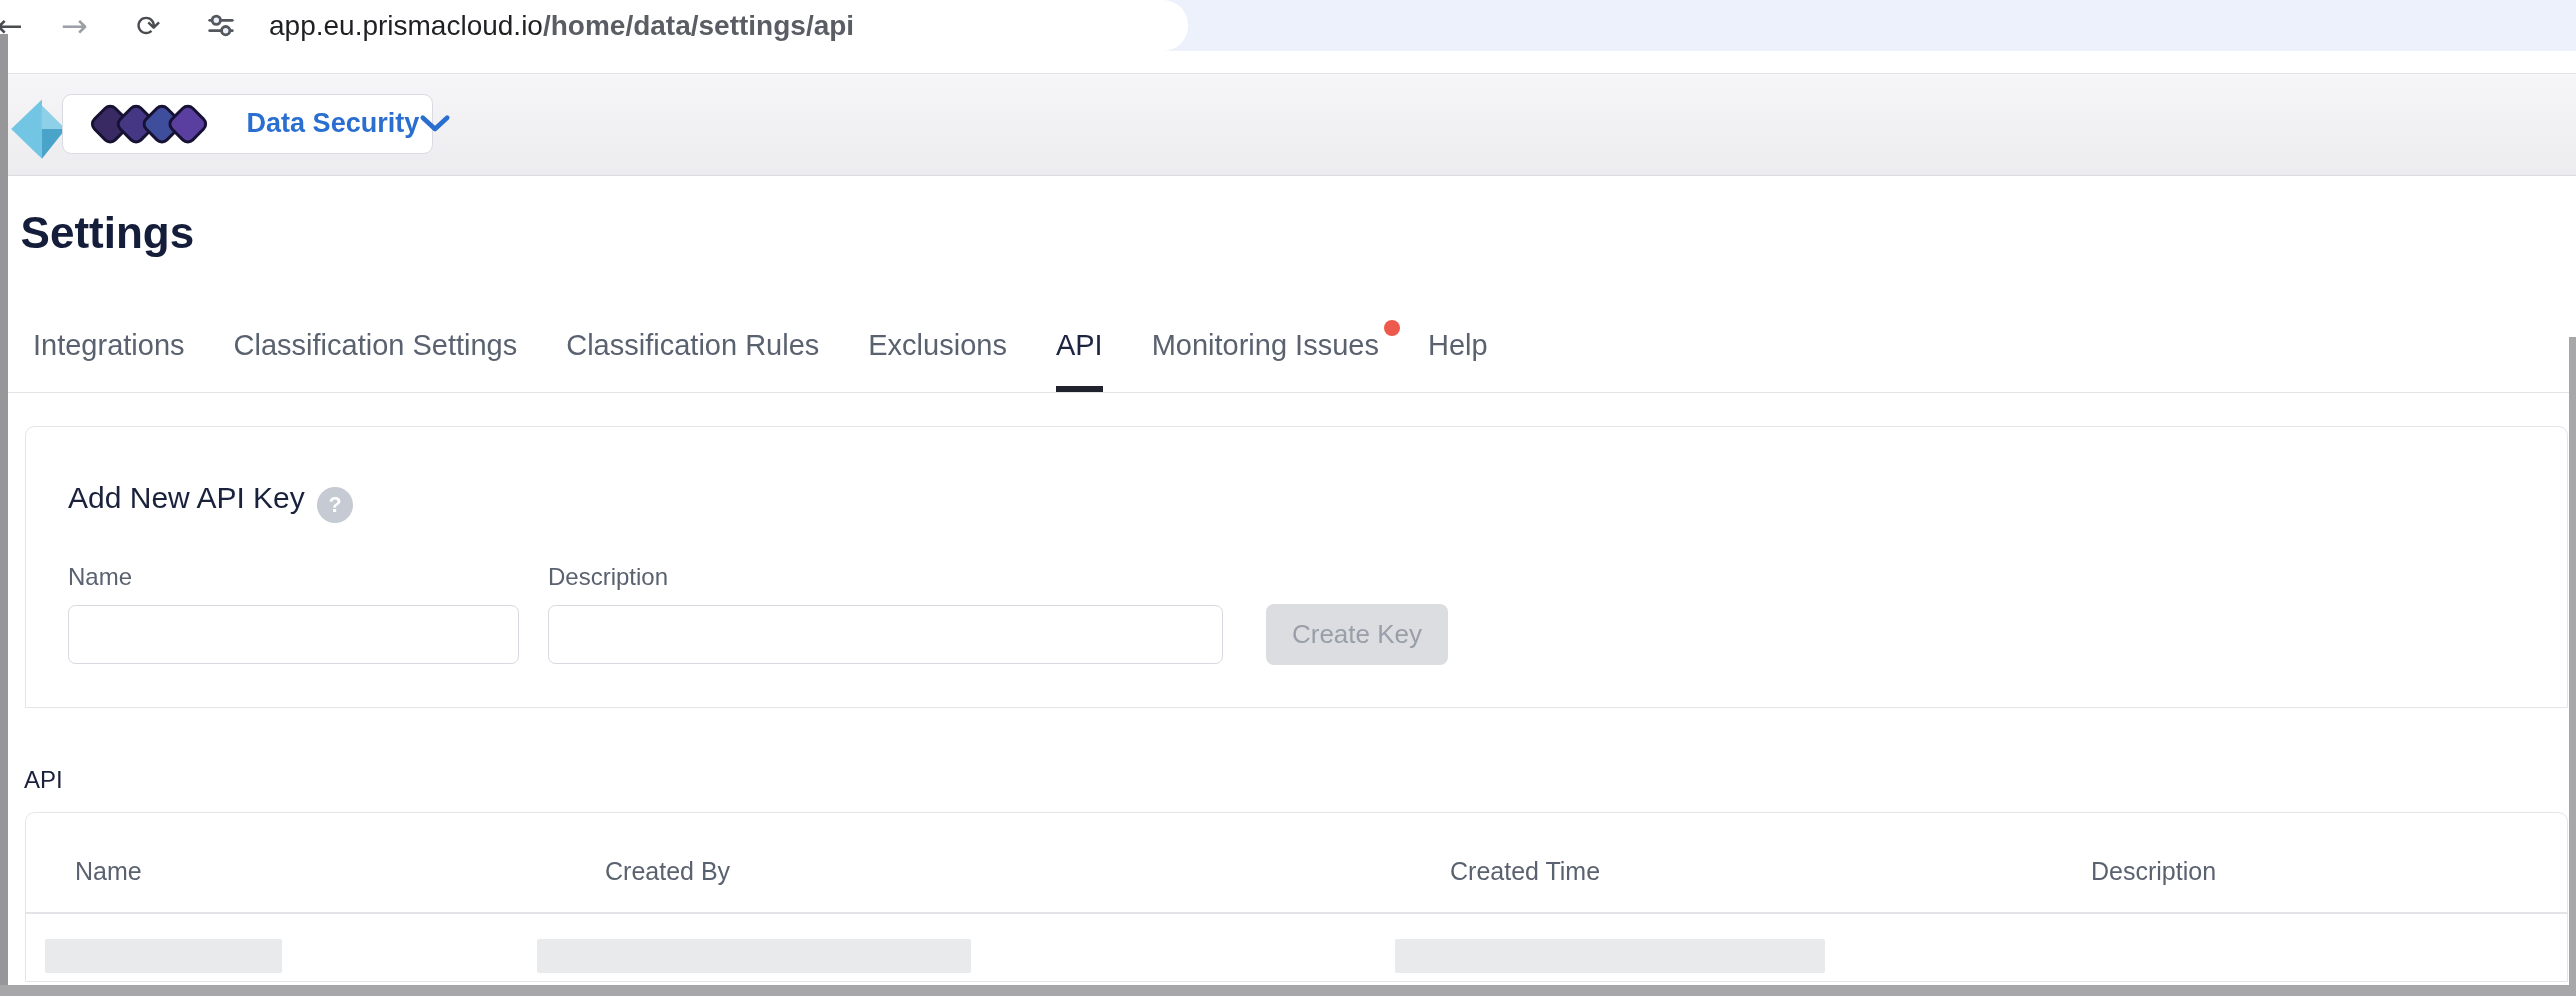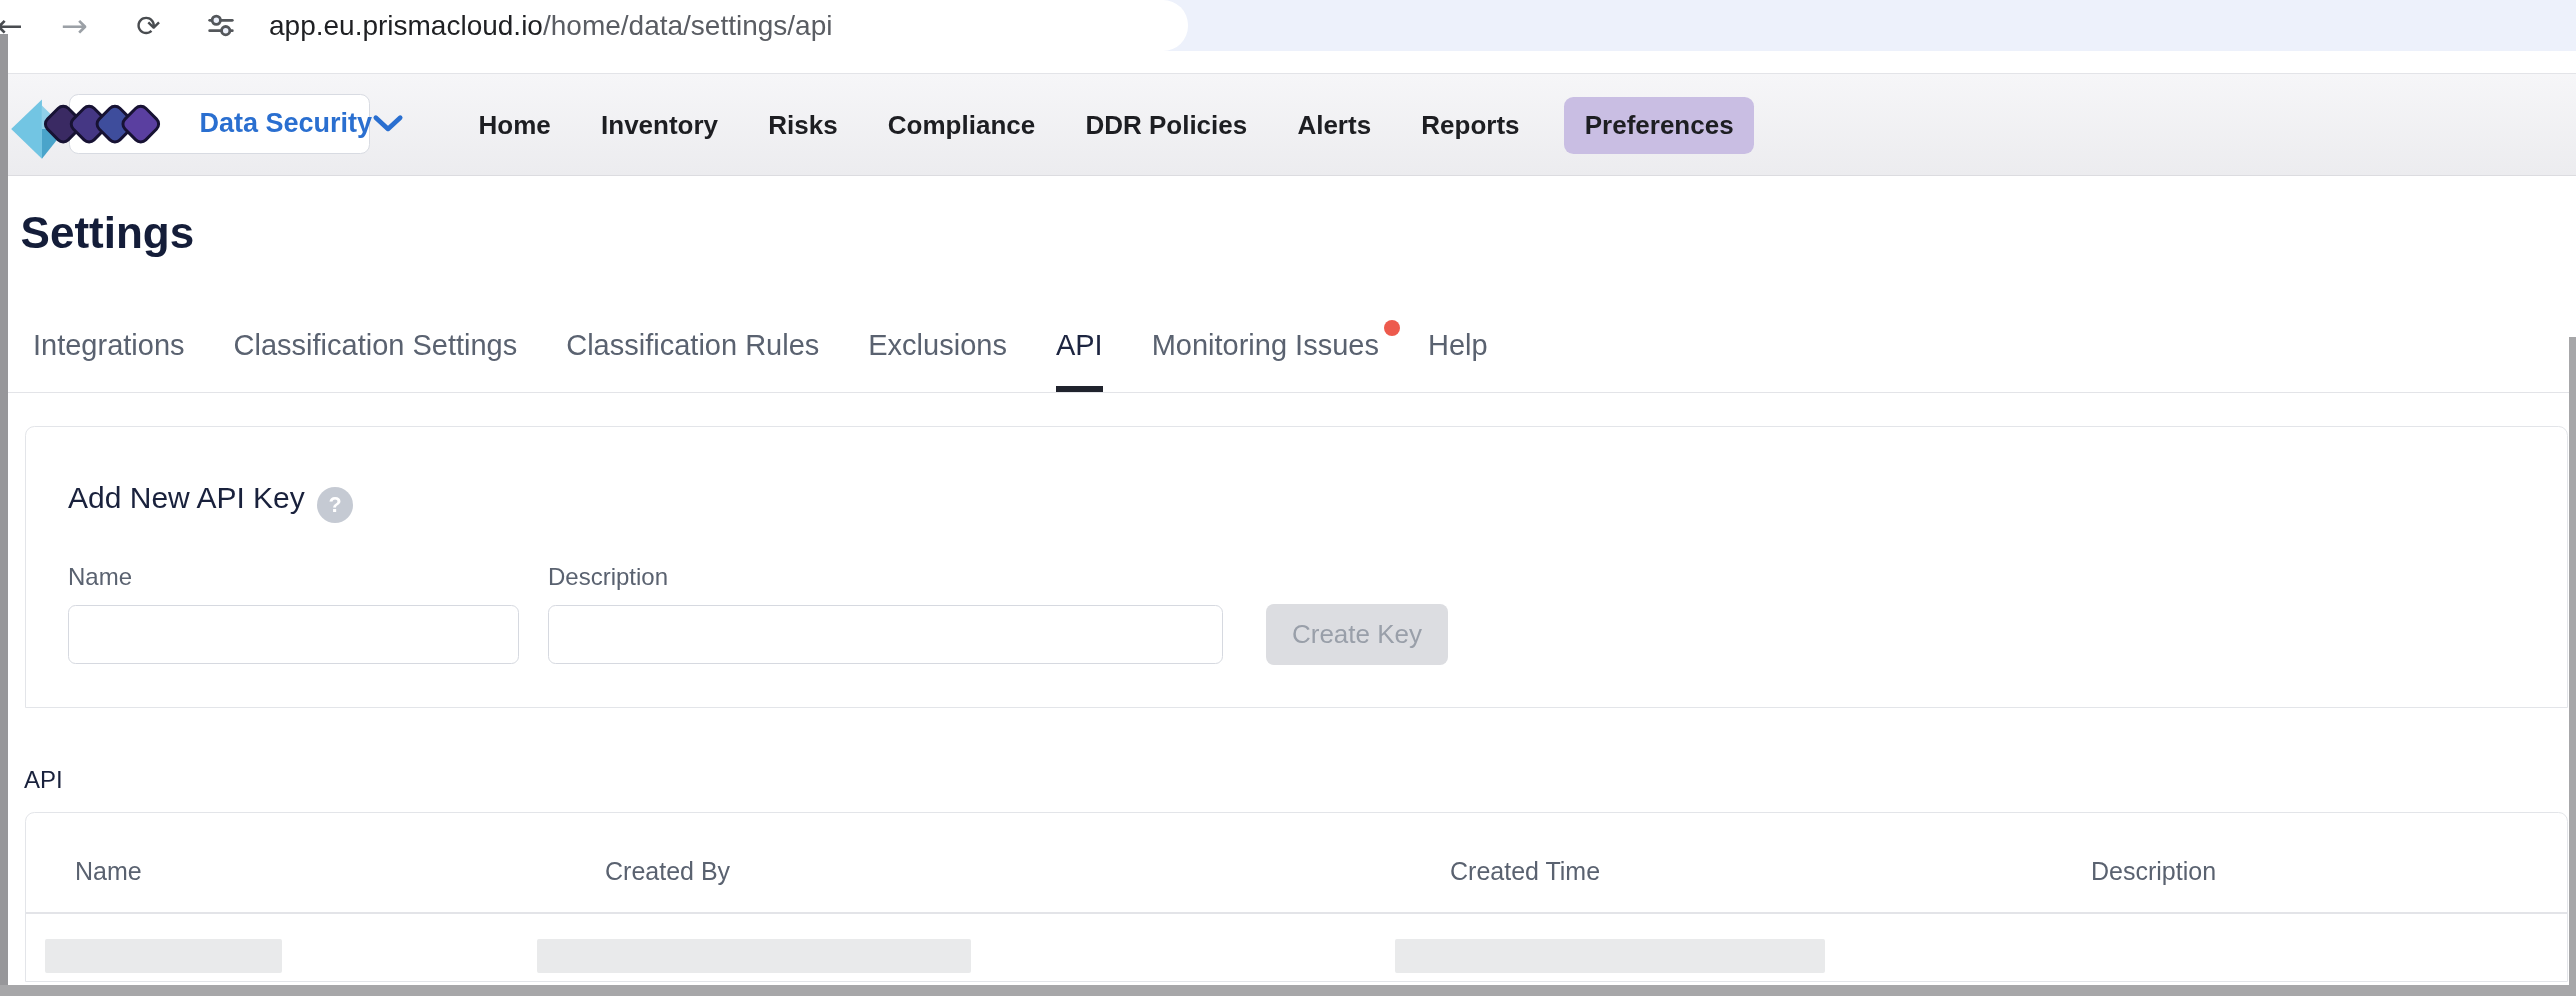--- a/index.html
+++ b/index.html
@@ -12,28 +12,28 @@
   
   .toolbar { position:absolute; left:0; top:0; width:2576px; height:51px; background:#edf1fb; }
   .omnibox { position:absolute; left:-37px; top:0; width:1225px; height:51px; background:#ffffff; border-radius:0 25px 25px 0; }
   .nav-btn { position:absolute; top:0; height:51px; display:flex; align-items:center; justify-content:center; font-size:32px; color:#494c50; background:transparent; border:none; cursor:pointer; font-family:"DejaVu Sans", sans-serif; }
   .btn-back { left:-13px; width:45px; }
   .btn-fwd { left:52px; width:45px; color:#9ba0a6; }
   .btn-reload { left:124px; width:49px; font-size:29px; }
   .site-info { position:absolute; left:195px; top:6.6px; width:52px; height:37px; border-radius:19px; display:flex; align-items:center; justify-content:center; }
   .url-text { position:absolute; left:269px; top:0; height:51px; line-height:51px; font-size:28px; white-space:nowrap; }
   .url-domain { color:#1f2023; }
-  .url-path { color:#5a5d63; }
+  .url-path { color:#5a5d63;font-weight:bold; }
   .chrome-gap { position:absolute; left:0; top:51px; width:2576px; height:22.5px; background:#ffffff; }
   
   .app-header { position:absolute; left:0; top:73px; width:2576px; height:103px;
     background:linear-gradient(#f6f6f8, #ececef); border-top:0.9px solid #e3e4e8; border-bottom:0.9px solid #dcdce0; }
   .logo { position:absolute; left:10.3px; top:16px; width:71px; height:71px; }
-  .switcher { position:absolute; left:69px; top:19.7px; width:301px; height:60px; background:#ffffff;
-    border:0.9px solid #d8dbe2; border-radius:9.4px; display:flex; align-items:center; cursor:pointer;justify-content:center; }
+  .switcher { position:absolute; left:62px; top:19.7px; width:371px; height:60px; background:#ffffff;
+    border:0.9px solid #d8dbe2; border-radius:9.4px; display:flex; align-items:center; cursor:pointer; }
   .switcher-diamonds { margin-left:20.6px; width:150px; height:47px; flex:0 0 auto; }
   .switcher-label { font-size:27px; font-weight:700; color:#2a6fd0; margin-left:13px; white-space:nowrap; }
   .switcher-chevron { margin-left:auto; margin-right:19px; width:32px; height:20.6px; flex:0 0 auto; }
   .main-nav { position:absolute; left:473px; top:0; height:103px; display:flex; align-items:center; column-gap:39px; }
   .nav-item { font-size:26px; font-weight:600; color:#1d1e22; padding:13px 5.6px; cursor:pointer; white-space:nowrap; border-radius:9.4px; }
   .nav-item.active { background:#c9bee3; padding:13px 20.6px; }
   
   .page-title { position:absolute; left:20.6px; top:208px; font-size:44px; font-weight:700; color:#141d39; }
   .tabs { position:absolute; left:33px; top:318px; height:75px; display:flex; column-gap:49px; align-items:flex-start; }
   .tab { position:relative; font-size:29px; color:#5a6270; padding-top:11.2px; height:75px; cursor:pointer; white-space:nowrap; }
@@ -106,30 +106,20 @@
         <rect x="28" y="8" width="25" height="25" rx="6" transform="rotate(45 40.5 20.5)" fill="#453784"></rect>
         <rect x="50" y="8" width="25" height="25" rx="6" transform="rotate(45 62.5 20.5)" fill="#3e4d9c"></rect>
         <rect x="72" y="8" width="25" height="25" rx="6" transform="rotate(45 84.5 20.5)" fill="#5a3fa0"></rect>
       </g>
     </svg>
     <span class="switcher-label">Data Security</span>
     <svg class="switcher-chevron" viewBox="0 0 34 22">
       <path d="M4 5 L17 17 L30 5" fill="none" stroke="#2a6fd0" stroke-width="5" stroke-linecap="round" stroke-linejoin="round"></path>
     </svg>
   </div>
-  <nav class="main-nav">
-    <div class="nav-item">Home</div>
-    <div class="nav-item">Inventory</div>
-    <div class="nav-item">Risks</div>
-    <div class="nav-item">Compliance</div>
-    <div class="nav-item">DDR Policies</div>
-    <div class="nav-item">Alerts</div>
-    <div class="nav-item">Reports</div>
-    <div class="nav-item active">Preferences</div>
-  </nav>
 </div>
 
 <h1 class="page-title">Settings</h1>
 
 <div class="tabs">
   <div class="tab">Integrations</div>
   <div class="tab">Classification Settings</div>
   <div class="tab">Classification Rules</div>
   <div class="tab">Exclusions</div>
   <div class="tab active">API</div>

